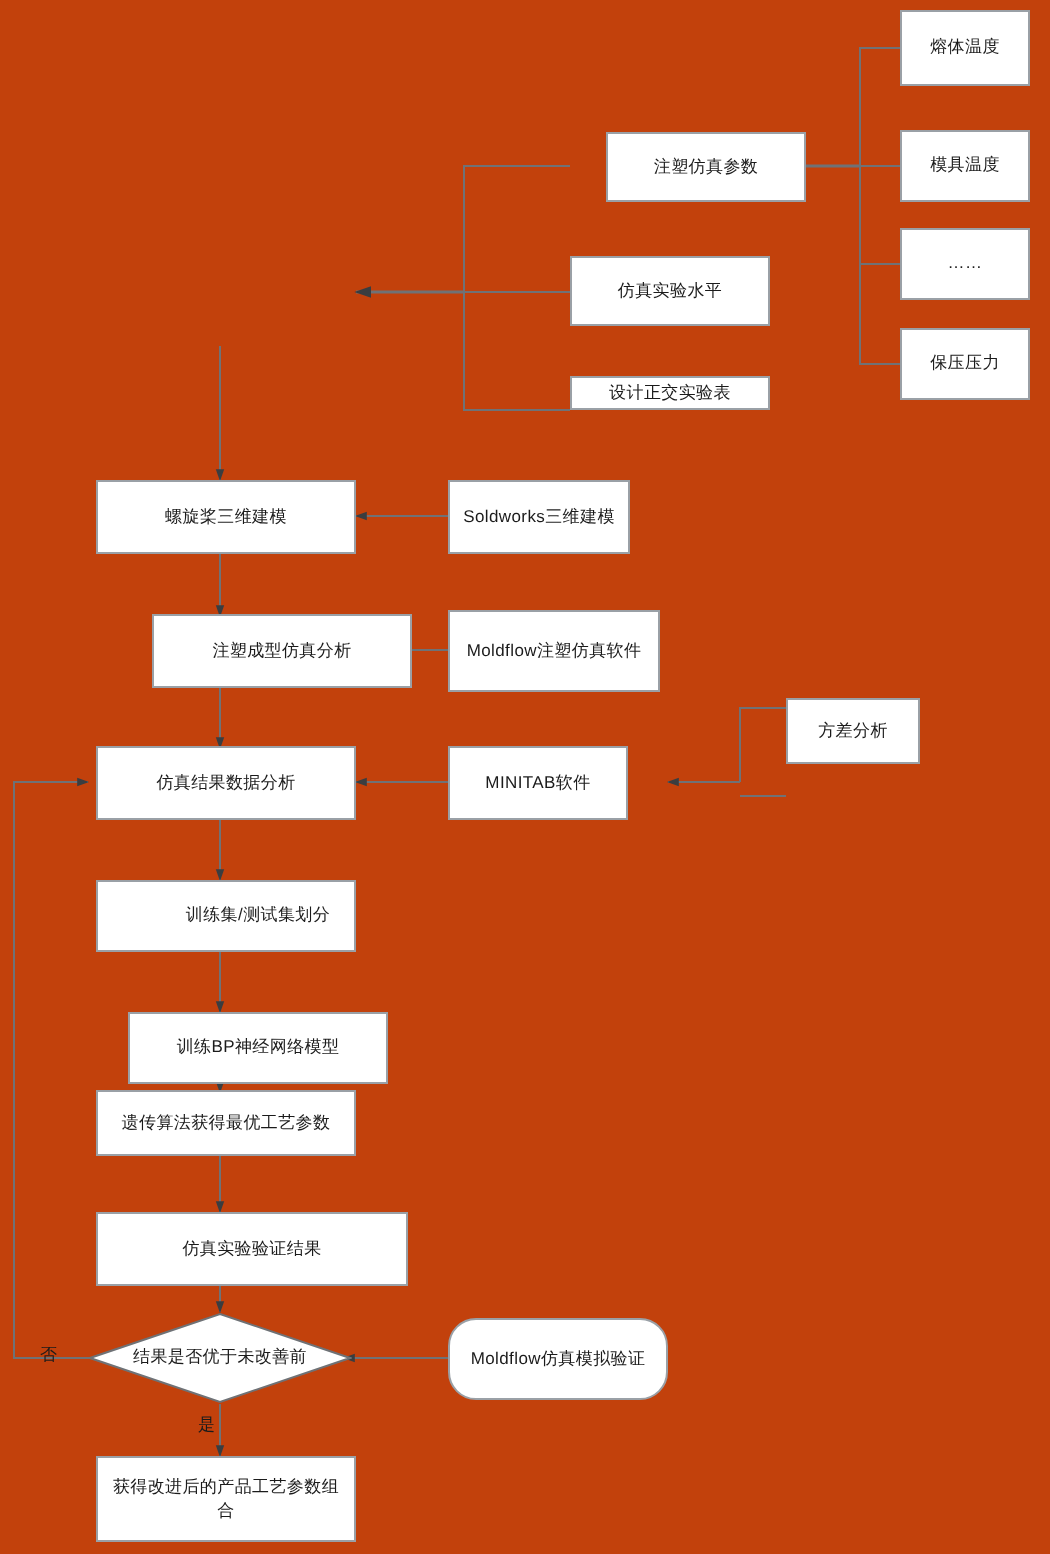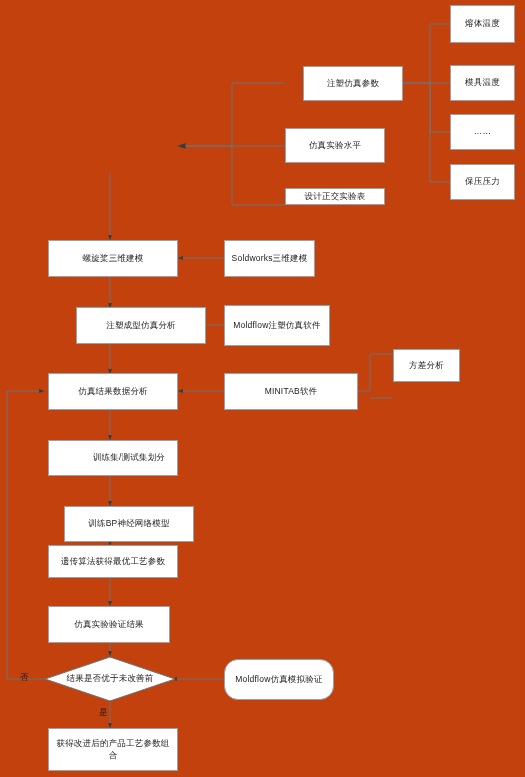--- a/index.html
+++ b/index.html
@@ -164,37 +164,37 @@
   <div class="node" style="left:48px; top:307px; width:130px; height:37px;margin-left:28px;">
     <span>注塑成型仿真分析</span>
   </div>
   <div class="node" style="left:224px; top:305px; width:106px; height:41px;justify-content:flex-end;">
     <span>Moldflow注塑仿真软件</span>
   </div>
 
   <div class="node" style="left:48px; top:373px; width:130px; height:37px;">
     <span>仿真结果数据分析</span>
   </div>
-  <div class="node" style="left:224px; top:373px; width:134px; height:37px;">
+  <div class="node" style="left:224px; top:373px; width:90px; height:37px;">
     <span>MINITAB软件</span>
   </div>
   <div class="node" style="left:393px; top:337px; width:67px; height:33px;margin-top:12px;">
     <span>方差分析</span>
   </div>
 
   <div class="node" style="left:48px; top:440px; width:130px; height:36px;padding-left:36px;">
     <span>训练集/测试集划分</span>
   </div>
   <div class="node" style="left:48px; top:506px; width:130px; height:36px;margin-left:16px;">
     <span>训练BP神经网络模型</span>
   </div>
   <div class="node" style="left:48px; top:545px; width:130px; height:33px;">
     <span>遗传算法获得最优工艺参数</span>
   </div>
-  <div class="node" style="left:48px; top:606px; width:122px; height:37px;">
+  <div class="node" style="left:48px; top:606px; width:156px; height:37px;">
     <span>仿真实验验证结果</span>
   </div>
 
   <div class="decision" style="left:44px; top:656px; width:132px; height:46px;">
     <svg width="132" height="46" viewBox="0 0 132 46">
       <polygon points="66,1 131,23 66,45 1,23" fill="#ffffff" stroke="#6f7276" stroke-width="1"></polygon>
     </svg>
     <span class="dtext">结果是否优于未改善前</span>
   </div>
 

